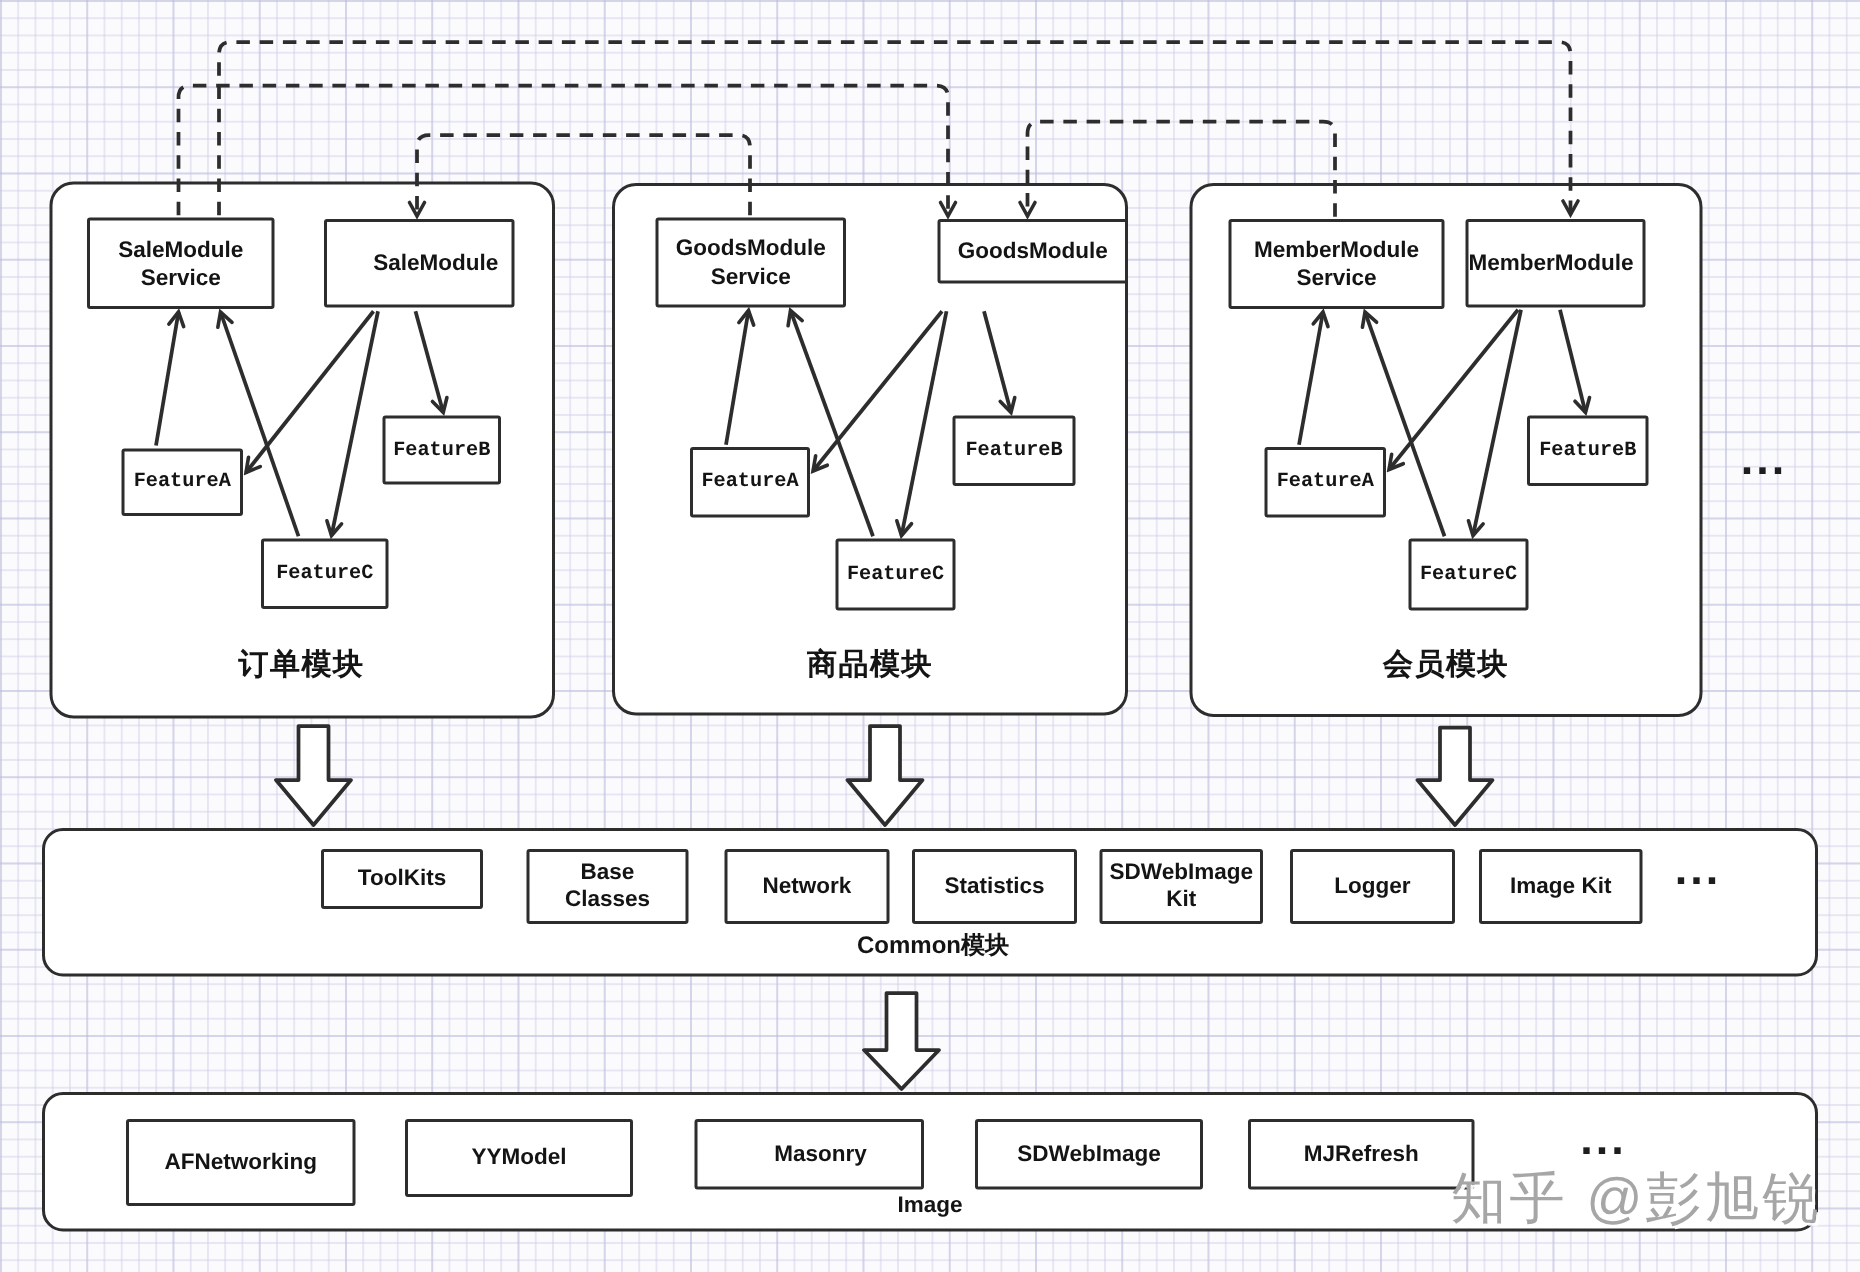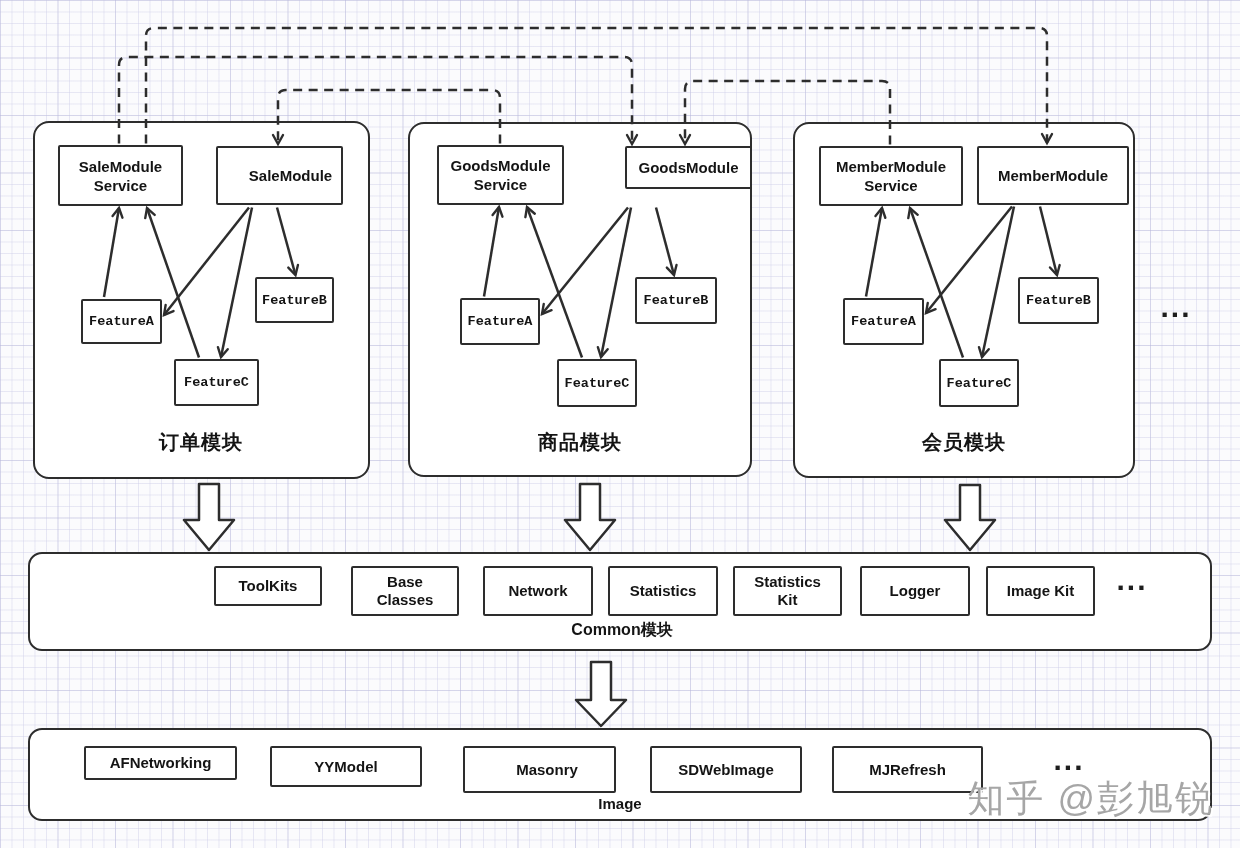--- a/index.html
+++ b/index.html
@@ -71,21 +71,21 @@
     <span>FeatureB</span>
   </div>
   <div class="box feature" style="left:557px;top:359px;width:80px;height:48px;">
     <span>FeatureC</span>
   </div>
   <div class="glabel" style="left:500px;top:429px;">商品模块</div>
 
   <div class="box bigbox" style="left:819px;top:146px;width:144px;height:60px;">
     <span>MemberModule Service</span>
   </div>
-  <div class="box bigbox" style="left:977px;top:146px;width:152px;height:59px;">
+  <div class="box bigbox" style="left:977px;top:146px;width:120px;height:59px;justify-content:flex-end;">
     <span>MemberModule</span>
   </div>
   <div class="box feature" style="left:843px;top:298px;width:81px;height:47px;">
     <span>FeatureA</span>
   </div>
   <div class="box feature" style="left:1018px;top:277px;width:81px;height:47px;">
     <span>FeatureB</span>
   </div>
   <div class="box feature" style="left:939px;top:359px;width:80px;height:48px;">
     <span>FeatureC</span>
@@ -101,36 +101,36 @@
   <div class="box item" style="left:351px;top:566px;width:108px;height:50px;">
     <span>Base Classes</span>
   </div>
   <div class="box item" style="left:483px;top:566px;width:110px;height:50px;">
     <span>Network</span>
   </div>
   <div class="box item" style="left:608px;top:566px;width:110px;height:50px;">
     <span>Statistics</span>
   </div>
   <div class="box item" style="left:733px;top:566px;width:109px;height:50px;">
-    <span>Statistics Kit</span>
+    <span>SDWebImage Kit</span>
   </div>
   <div class="box item" style="left:860px;top:566px;width:110px;height:50px;">
     <span>Logger</span>
   </div>
   <div class="box item" style="left:986px;top:566px;width:109px;height:50px;">
     <span>Image Kit</span>
   </div>
   <div class="dots" style="left:1132px;top:565px;">...</div>
   <div class="plabel" style="left:522px;top:620px;width:200px;font-size:16px;">Common模块</div>
 
   <div class="panel" style="left:28px;top:728px;width:1184px;height:93px;"></div>
-  <div class="box item" style="left:84px;top:746px;width:153px;height:34px;">
+  <div class="box item" style="left:84px;top:746px;width:153px;height:58px;">
     <span>AFNetworking</span>
   </div>
-  <div class="box item" style="left:270px;top:746px;width:152px;height:41px;">
+  <div class="box item" style="left:270px;top:746px;width:152px;height:52px;">
     <span>YYModel</span>
   </div>
   <div class="box item" style="left:463px;top:746px;width:153px;height:47px;padding-left:28px;">
     <span>Masonry</span>
   </div>
   <div class="box item" style="left:650px;top:746px;width:152px;height:47px;">
     <span>SDWebImage</span>
   </div>
   <div class="box item" style="left:832px;top:746px;width:151px;height:47px;">
     <span>MJRefresh</span>

